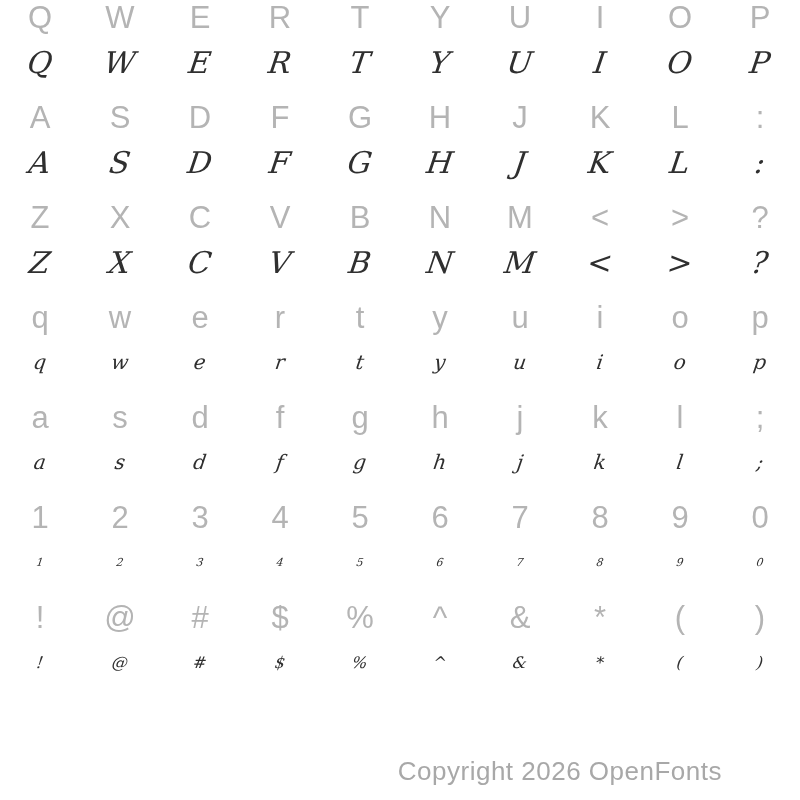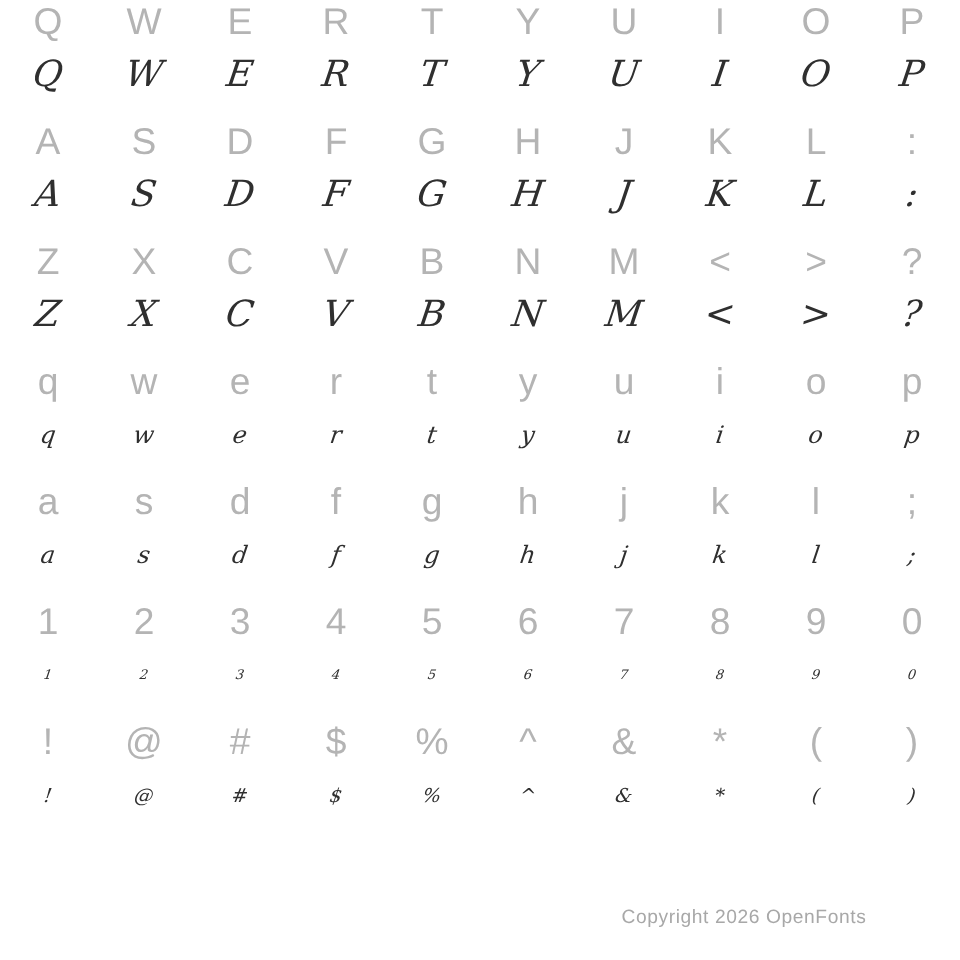--- a/index.html
+++ b/index.html
@@ -50,21 +50,21 @@
   .script.uppercase { font-size: 30px; }
   .script.lowercase { font-size: 20px; }
   .script.digits    { font-size: 11px; }
   .script.symbols   { font-size: 16px; }
   .copyright {
     position: absolute;
     top: 756px;
     right: 78px;
     font-family: "Liberation Sans", sans-serif;
     font-weight: 400;
-    font-size: 16px;
+    font-size: 26px;
     color: #a8a8a8;
     letter-spacing: 0.5px;
     white-space: nowrap;
   }
 </style>
 </head>
 <body>
 
 <div class="glyph-grid">
     <div class="glyph-block">

